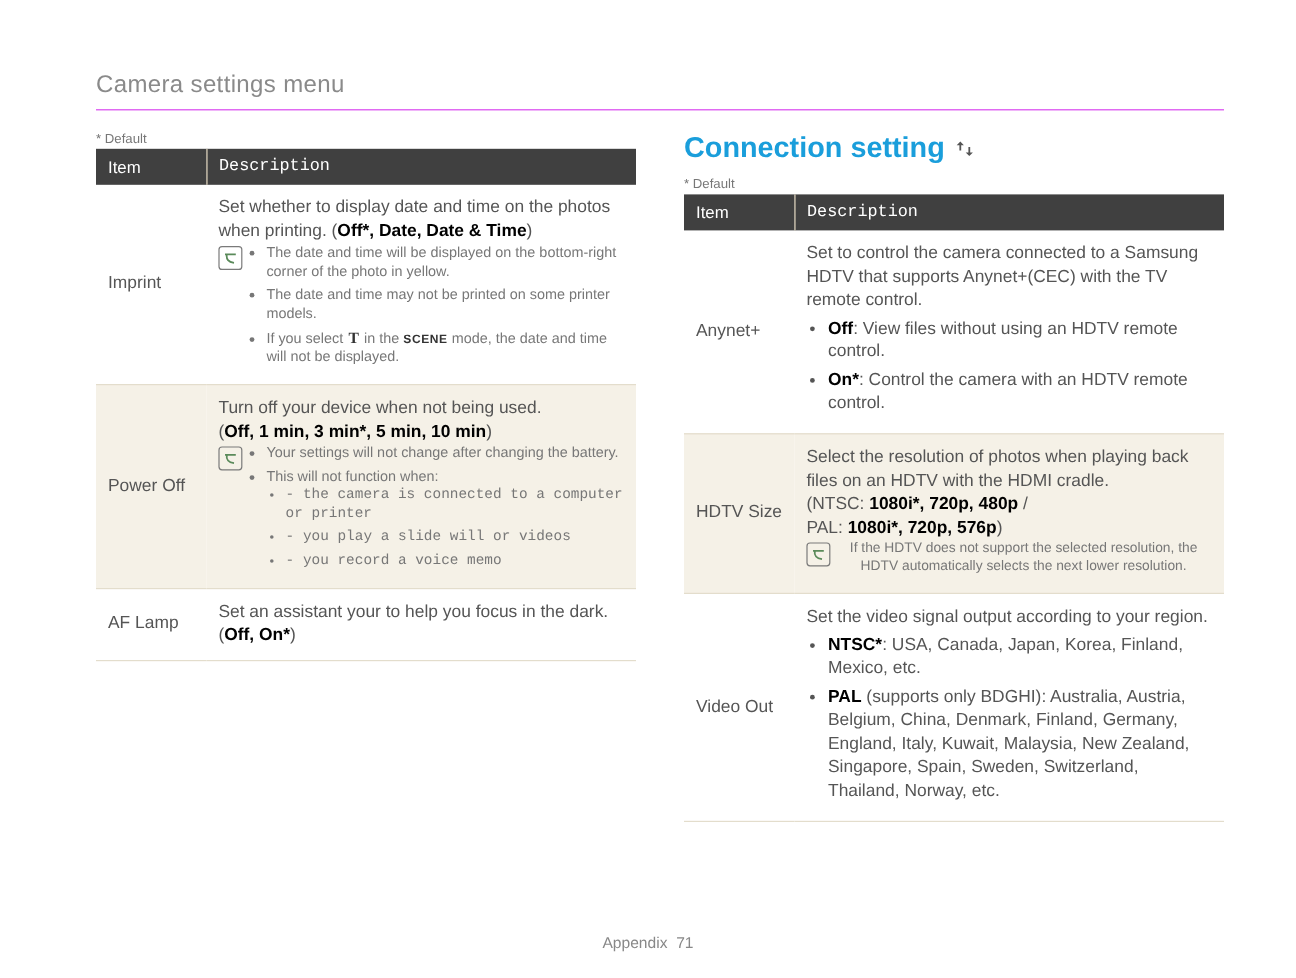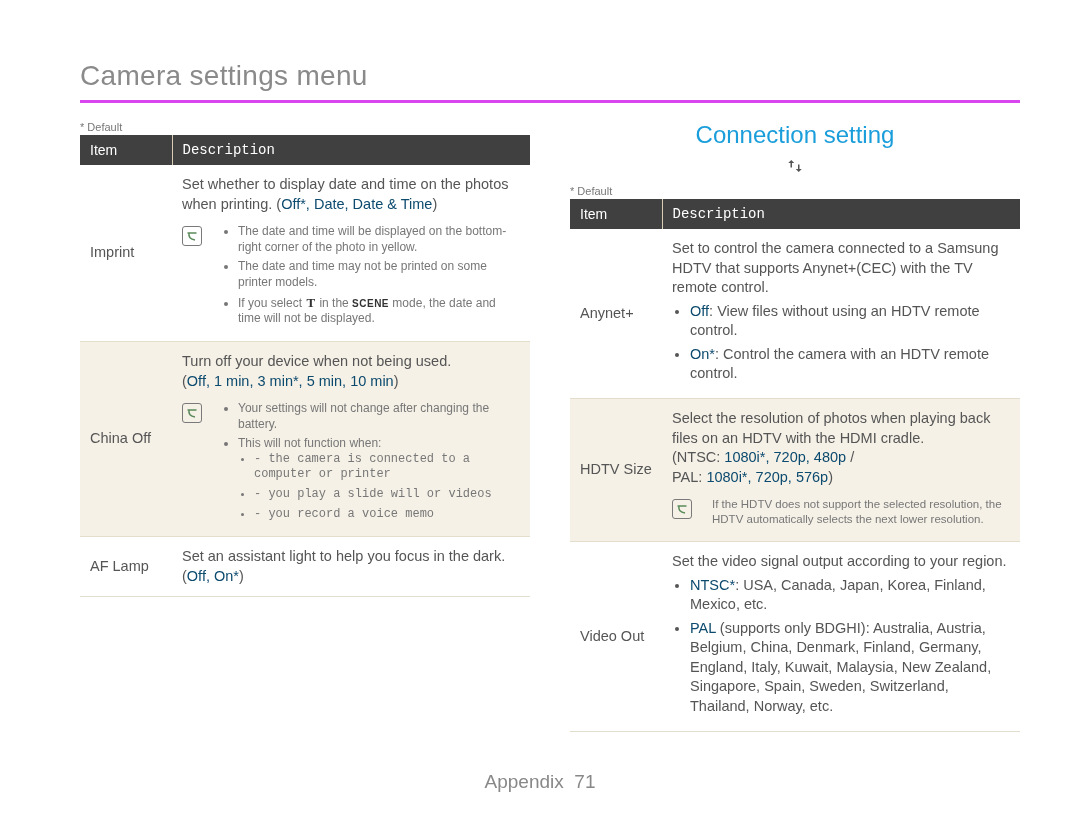--- a/index.html
+++ b/index.html
@@ -8,44 +8,43 @@
     background: #ffffff;
     width: 1080px;
     height: 815px;
     position: relative;
     color: #333;
   }
   .page {
     padding: 60px 60px 0 80px;
   }
   .breadcrumb {
-    font-size: 28px;
+    font-size: 20px;
     color: #8a8a8a;
     font-weight: 300;
     letter-spacing: 0.3px;
-    border-bottom: 3px solid #d946ef;
+    border-bottom: 1px solid #d946ef;
     padding-bottom: 8px;
     margin-bottom: 18px;
   }
   .columns {
     display: flex;
     gap: 40px;
   }
   .col {
     width: 455px;
   }
   .section-title {
     font-size: 24px;
     color: #1a9edb;
-    font-weight: 400;
+    font-weight: 700;
     margin-bottom: 10px;
     display: flex;
     align-items: center;
     gap: 8px;
-    flex-direction: column;
   }
   .title-icon {
     display: inline-flex;
     flex-direction: column;
     gap: 1px;
   }
   .default-note {
     font-size: 11px;
     color: #777;
     text-align: left;
@@ -73,25 +72,25 @@
     border-bottom: 1px solid #e3ddcc;
     color: #555;
     font-size: 14.5px;
     line-height: 1.35;
   }
   table.settings tr.alt td {
     background: #f5f1e7;
   }
   .item-col { width: 92px; vertical-align: middle !important; font-size: 14px; color: #555;}
   .desc { color: #444; }
-  .opts { font-weight: normal; color: #0c4a6e; }
+  .opts { font-weight: bold; color: #000000; }
   .notebox {
     display: flex;
-    gap: 20px;
-    margin-top: 10px;
+    gap: 4px;
+    margin-top: 0;
     align-items: flex-start;
   }
   .note-icon {
     width: 20px;
     height: 20px;
     border: 1.5px solid #7a7a7a;
     border-radius: 3px;
     display: flex;
     align-items: center;
     justify-content: center;
@@ -135,21 +134,21 @@
     letter-spacing: 0.5px;
     font-size: 10px;
     color:#333;
   }
   .footer {
     position: absolute;
     bottom: 22px;
     left: 0;
     width: 100%;
     text-align: center;
-    font-size: 19px;
+    font-size: 13px;
     color: #888;
   }
   .right-col .default-note { margin-top: 10px; }
 </style>
 </head>
 <body>
 
 <div class="page">
   <div class="breadcrumb">Camera settings menu</div>
 
@@ -179,21 +178,21 @@
                   <li>The date and time will be displayed on the bottom-right corner of the photo in yellow.</li>
                   <li>The date and time may not be printed on some printer models.</li>
                   <li>
                     <span>If you select </span><span class="t-icon">T</span><span> in the </span><span class="scene">SCENE</span><span> mode, the date and time will not be displayed.</span>
                   </li>
                 </ul>
               </div>
             </td>
           </tr>
           <tr class="alt">
-            <td class="item-col">China Off</td>
+            <td class="item-col">Power Off</td>
             <td class="desc">
               <div>Turn off your device when not being used.</div>
               <div>(<span class="opts">Off, 1 min, 3 min*, 5 min, 10 min</span>)</div>
               <div class="notebox">
                 <span class="note-icon">
                   <svg viewBox="0 0 24 24">
                       <path fill="none" stroke="#5a8a5a" stroke-width="3" d="M3 6 L21 6 M6 6 Q4 18 18 20"></path>
                     </svg>
                 </span>
                 <ul>
@@ -206,21 +205,21 @@
                       <li>you record a voice memo</li>
                     </ul>
                   </li>
                 </ul>
               </div>
             </td>
           </tr>
           <tr>
             <td class="item-col">AF Lamp</td>
             <td class="desc">
-              <div>Set an assistant light to help you focus in the dark.</div>
+              <div>Set an assistant your to help you focus in the dark.</div>
               <div>(<span class="opts">Off, On*</span>)</div>
             </td>
           </tr>
         </tbody>
       </table>
     </div>
 
     <div class="col right-col">
       <div class="section-title">
         <span>Connection setting</span>
@@ -254,21 +253,21 @@
             <td class="desc">
               <div>Select the resolution of photos when playing back files on an HDTV with the HDMI cradle.</div>
               <div><span>(NTSC: </span><span class="opts">1080i*, 720p, 480p</span><span> /</span></div>
               <div><span>PAL: </span><span class="opts">1080i*, 720p, 576p</span><span>)</span></div>
               <div class="notebox">
                 <span class="note-icon">
                   <svg viewBox="0 0 24 24">
                       <path fill="none" stroke="#5a8a5a" stroke-width="3" d="M3 6 L21 6 M6 6 Q4 18 18 20"></path>
                     </svg>
                 </span>
-                <ul style="font-size:11.5px;">
+                <ul style="font-size:11.5px;text-align:center;">
                   <li style="list-style:none; margin-left:-16px;">If the HDTV does not support the selected resolution, the HDTV automatically selects the next lower resolution.</li>
                 </ul>
               </div>
             </td>
           </tr>
           <tr>
             <td class="item-col">Video Out</td>
             <td class="desc">
               <div>Set the video signal output according to your region.</div>
               <ul class="biglist">

